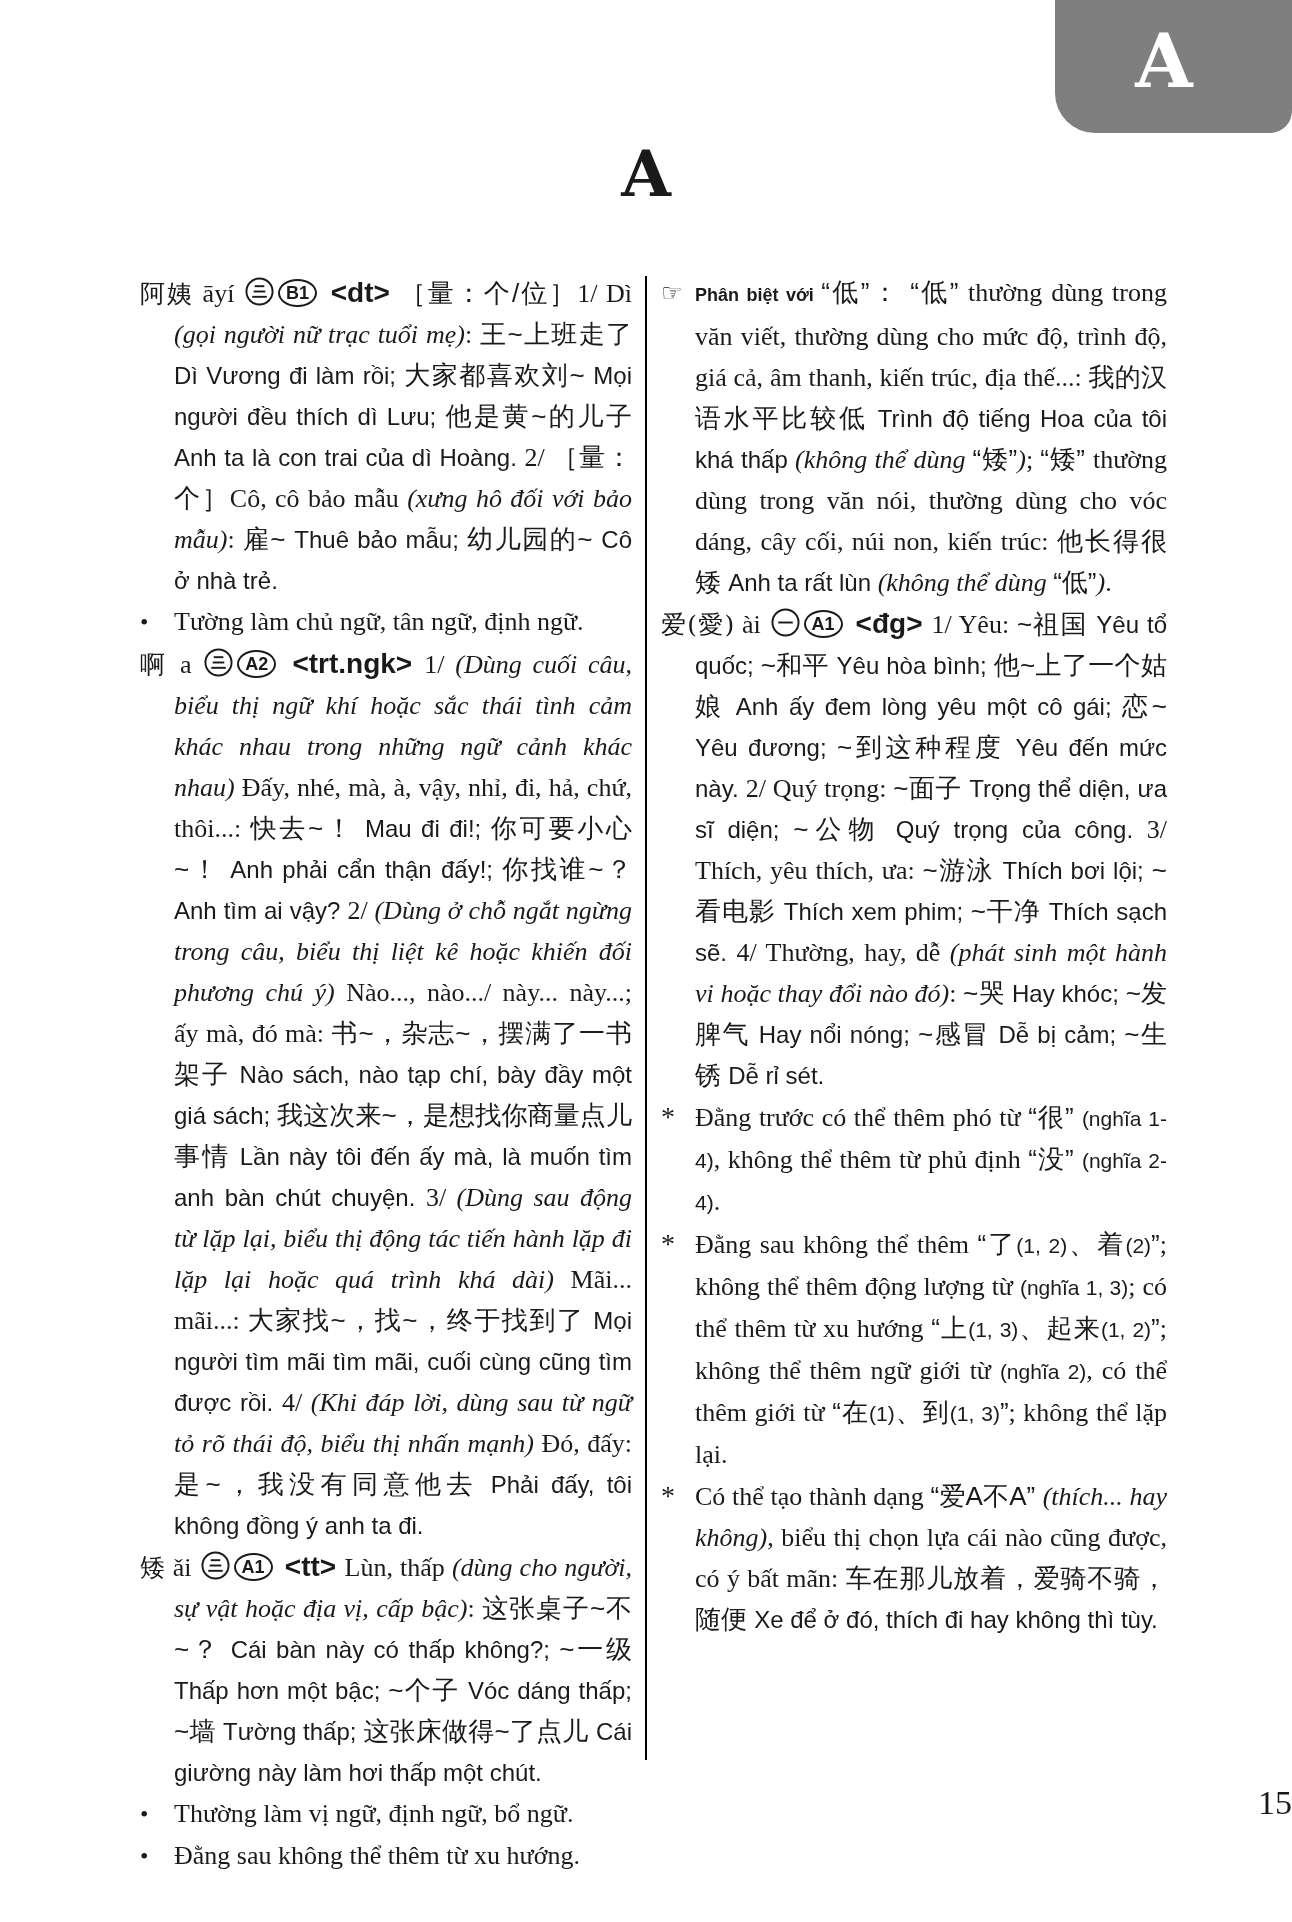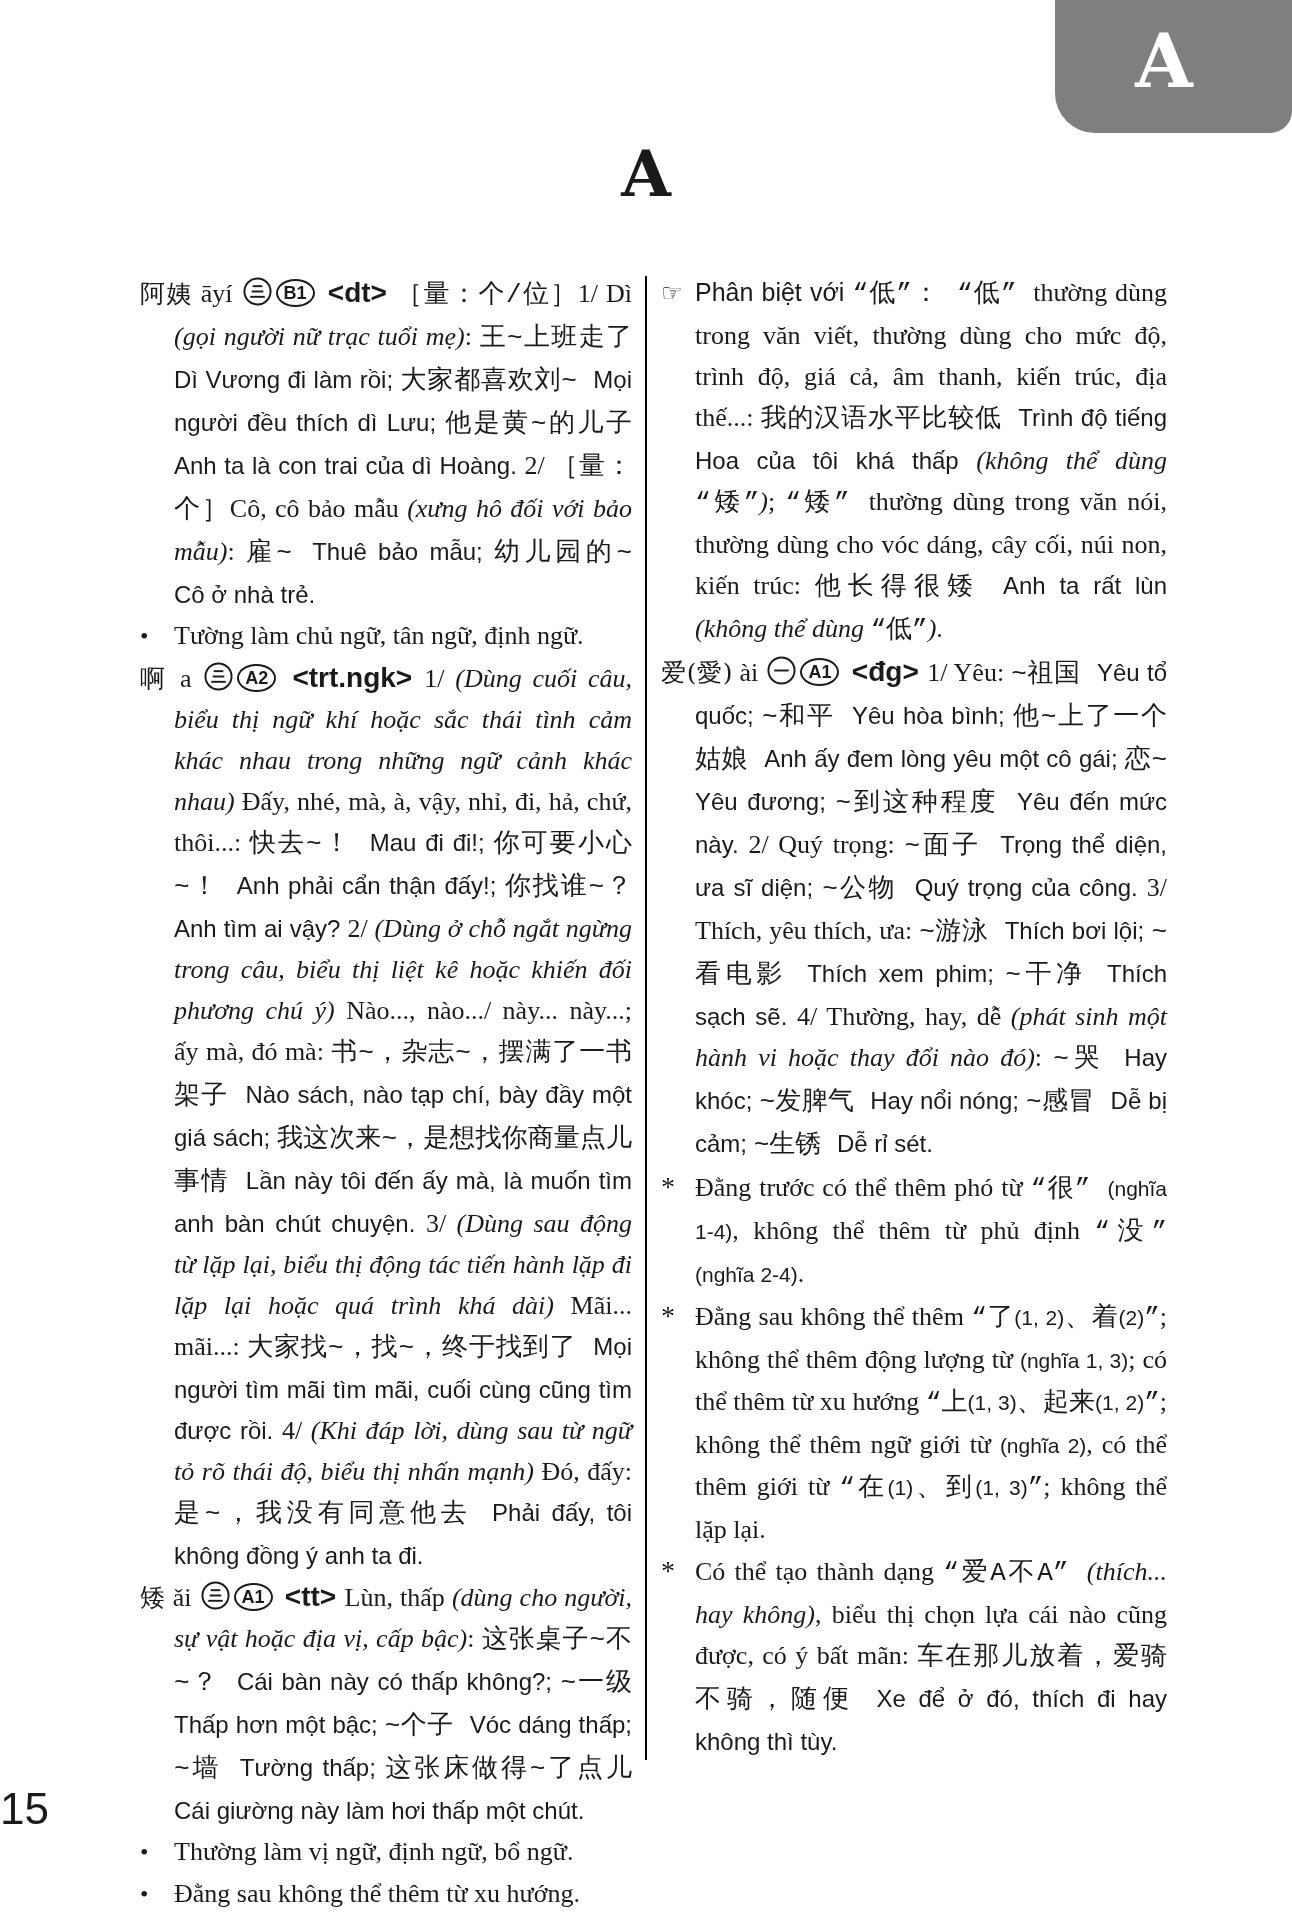--- a/index.html
+++ b/index.html
@@ -24,36 +24,36 @@
   .col { position:absolute; top:272px; font-size:26px; line-height:41px; text-align:justify; }
   .col-left  { left:140px; width:492px; }
   .col-right { left:661px; width:506px; }
   .block { padding-left:34px; text-indent:-34px; margin:0; }
   .marker { display:inline-block; width:34px; text-indent:0; }
   .marker.hand { font-family:"DejaVu Sans", sans-serif; font-size:24px; }
   .marker.star { font-size:28px; }
   .marker.dot  { font-size:24px; }
   .hw  { font-size:25px; font-family:"DejaVu Serif", serif;margin-top:44px; }
   .py  { font-family:"Liberation Serif", serif; }
-  .cn  { font-family:Liberation Mono, monospace; }
+  .cn  { font-family:Liberation Sans, sans-serif; }
   .def { font-family:"Liberation Serif", serif; }
   .it  { font-family:"Liberation Serif", serif; font-style:italic; }
   .ex  { font-family:"Liberation Sans", sans-serif; font-size:24px; }
   .sm  { font-family:"Liberation Sans", sans-serif; font-size:21px; }
   .tag { font-family:"Liberation Sans", sans-serif; font-weight:bold; font-size:28px; }
-  .b   { font-family:"Liberation Sans", sans-serif; font-weight:normal; font-size:25px; }
+  .b   { font-family:"Liberation Sans", sans-serif; font-weight:bold; font-size:18px; }
   .lvl {
     display:inline-block; border:2px solid var(--ink); border-radius:50%;
     font-family:"Liberation Sans", sans-serif; font-weight:bold; font-size:18px;
     line-height:22px; padding:1px 6px; vertical-align:3px; text-indent:0; margin:0 4px 0 2px;
   }
   svg.sym { vertical-align:-4px; margin:0 2px 0 2px; }
   .page-number {
-    position:absolute; top:1784px; left:0; width:100%; text-align:left;
-    font-size:44px; font-family:Liberation Sans, sans-serif;
+    position:absolute; top:1784px; left:0; width:100%; text-align:right;
+    font-size:34px; font-family:Liberation Serif, serif;
   }
 </style>
 </head>
 <body>
 
 <div class="page">
   <div class="corner-tab">
     <span class="tab-letter">A</span>
   </div>
   <div class="page-title">A</div>

